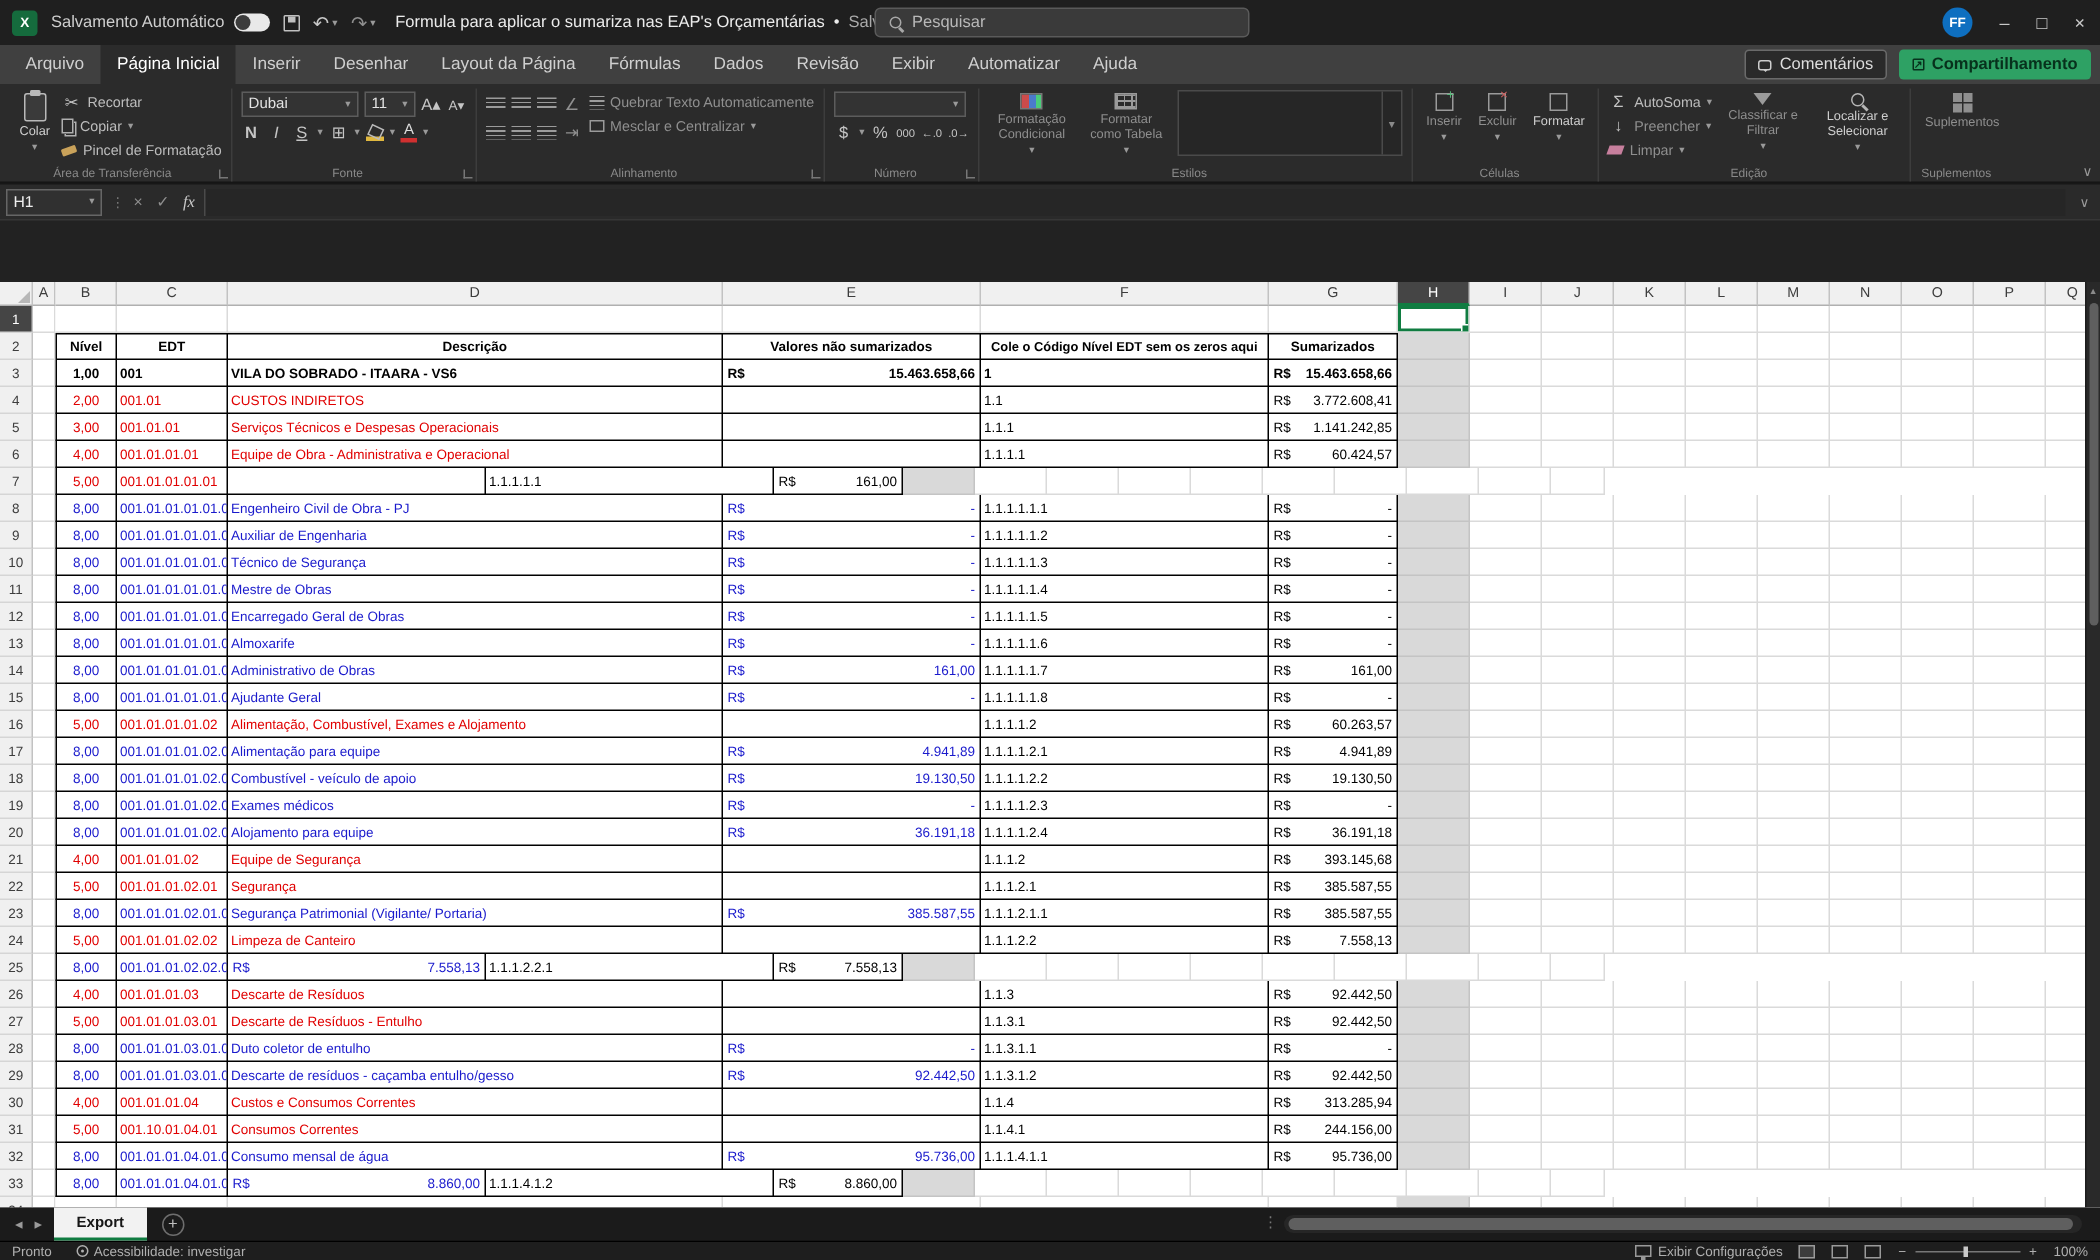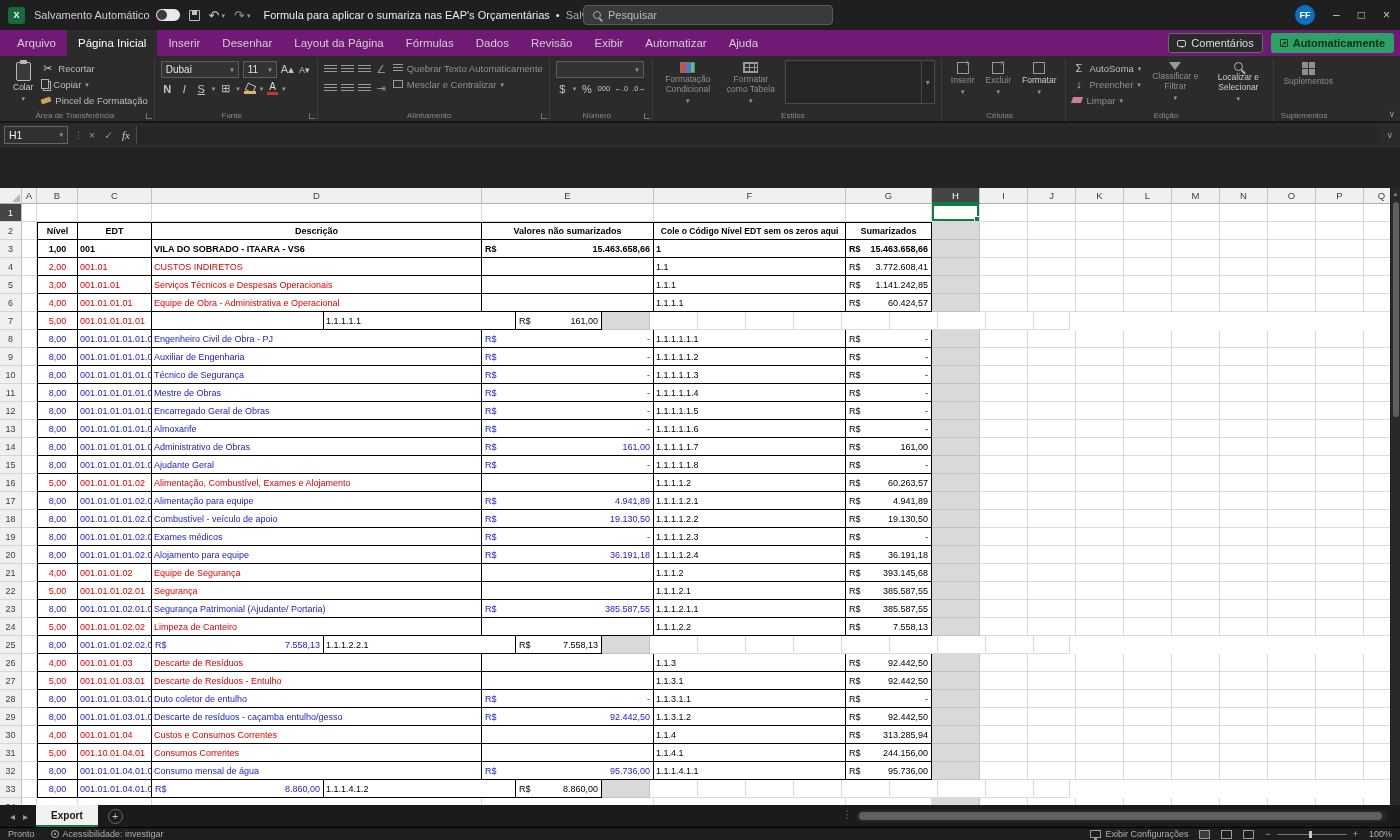--- a/index.html
+++ b/index.html
@@ -20,21 +20,21 @@
 .doc-title{display:flex;gap:6px;align-items:center;margin-left:4px;font-size:11px;color:#ececec;white-space:nowrap}
 .saved{color:#ababab}
 .search{position:absolute;left:583px;top:5px;width:250px;height:20px;background:#3a3a3a;border:1px solid #5a5a5a;border-radius:4px;display:flex;align-items:center;gap:7px;padding:0 9px;color:#b9b9b9;font-size:11px}
 .mag{width:8px;height:8px;border:1.5px solid #a8a8a8;border-radius:50%;position:relative;flex:none}
 .mag::after{content:"";position:absolute;width:4px;height:1.5px;background:#a8a8a8;transform:rotate(45deg);left:5px;top:7px}
 .tb-right{position:absolute;right:10px;display:flex;align-items:center;gap:18px}
 .avatar{width:20px;height:20px;border-radius:50%;background:#0e6fc0;color:#fff;font-size:9px;font-weight:bold;display:flex;align-items:center;justify-content:center}
 .winbtn{color:#c8c8c8;font-size:12px}
 
 
-.menubar{height:26px;background:#701a75;display:flex;align-items:stretch;color:#cfcfcf;font-size:11.5px;padding-left:6px;position:relative}
+.menubar{height:26px;background:#404040;display:flex;align-items:stretch;color:#cfcfcf;font-size:11.5px;padding-left:6px;position:relative}
 .mtab{padding:0 11px;display:flex;align-items:center;white-space:nowrap}
 .mtab.active{background:#2b2b2b;color:#fff}
 .mb-right{position:absolute;right:6px;top:3px;display:flex;gap:8px;align-items:center;height:20px}
 .comments{border:1px solid #6a6a6a;border-radius:3px;height:20px;padding:0 8px;display:flex;align-items:center;gap:5px;font-size:11px;color:#ddd;background:#2a2a2a}
 .bubble{width:9px;height:7px;border:1px solid #ccc;border-radius:2px;position:relative}
 .bubble::after{content:"";position:absolute;left:2px;bottom:-4px;border:2px solid transparent;border-top-color:#ccc}
 .share{background:#2ea164;border-radius:3px;height:20px;padding:0 9px;display:flex;align-items:center;gap:5px;font-size:11px;color:#07311c;font-weight:bold}
 .shicon{width:8px;height:8px;border:1px solid #07311c;border-radius:1px;position:relative;font-size:7px;line-height:7px;text-align:center}
 
 
@@ -178,21 +178,21 @@
         <div class="mtab">Automatizar</div>
         <div class="mtab">Ajuda</div>
       </div>
     <div class="mb-right">
       <div class="comments">
         <span class="bubble"></span>
         <span>Comentários</span>
       </div>
       <div class="share">
         <span class="shicon">↗</span>
-        <span>Automaticamente</span>
+        <span>Compartilhamento</span>
       </div>
     </div>
   </div>
 
   <div class="ribbon">
     <div class="rg">
       <div class="bigbtn">
         <span class="clip-icon"></span>
         <span>Colar</span>
         <span class="caret">▾</span>
@@ -951,21 +951,21 @@
           <div class="cell" style="width: 48px;"></div>
           <div class="cell" style="width: 48px;"></div>
           <div class="cell" style="width: 48px;"></div>
           <div class="cell" style="width: 36px;"></div>
         </div>
         <div class="grow">
           <div class="rh">23</div>
           <div class="cell" style="width: 15px;"></div>
           <div class="cell tb tbl" style="width: 41px; justify-content: center; color: rgb(26, 26, 204);">8,00</div>
           <div class="cell tb" style="width: 74px; color: rgb(26, 26, 204);">001.01.01.02.01.01</div>
-          <div class="cell tb" style="width: 330px; color: rgb(26, 26, 204);">Segurança Patrimonial (Ajudante/ Portaria)</div>
+          <div class="cell tb" style="width: 330px; color: rgb(26, 26, 204);">Segurança Patrimonial (Vigilante/ Portaria)</div>
           <div class="cell tb money" style="width: 172px; color: rgb(26, 26, 204);">
             <span>R$</span>
             <span>385.587,55</span>
           </div>
           <div class="cell tb" style="width: 192px; color: rgb(0, 0, 0);">1.1.1.2.1.1</div>
           <div class="cell tb money" style="width: 86px;">
             <span>R$</span>
             <span>385.587,55</span>
           </div>
           <div class="cell gfill" style="width: 48px;"></div>

